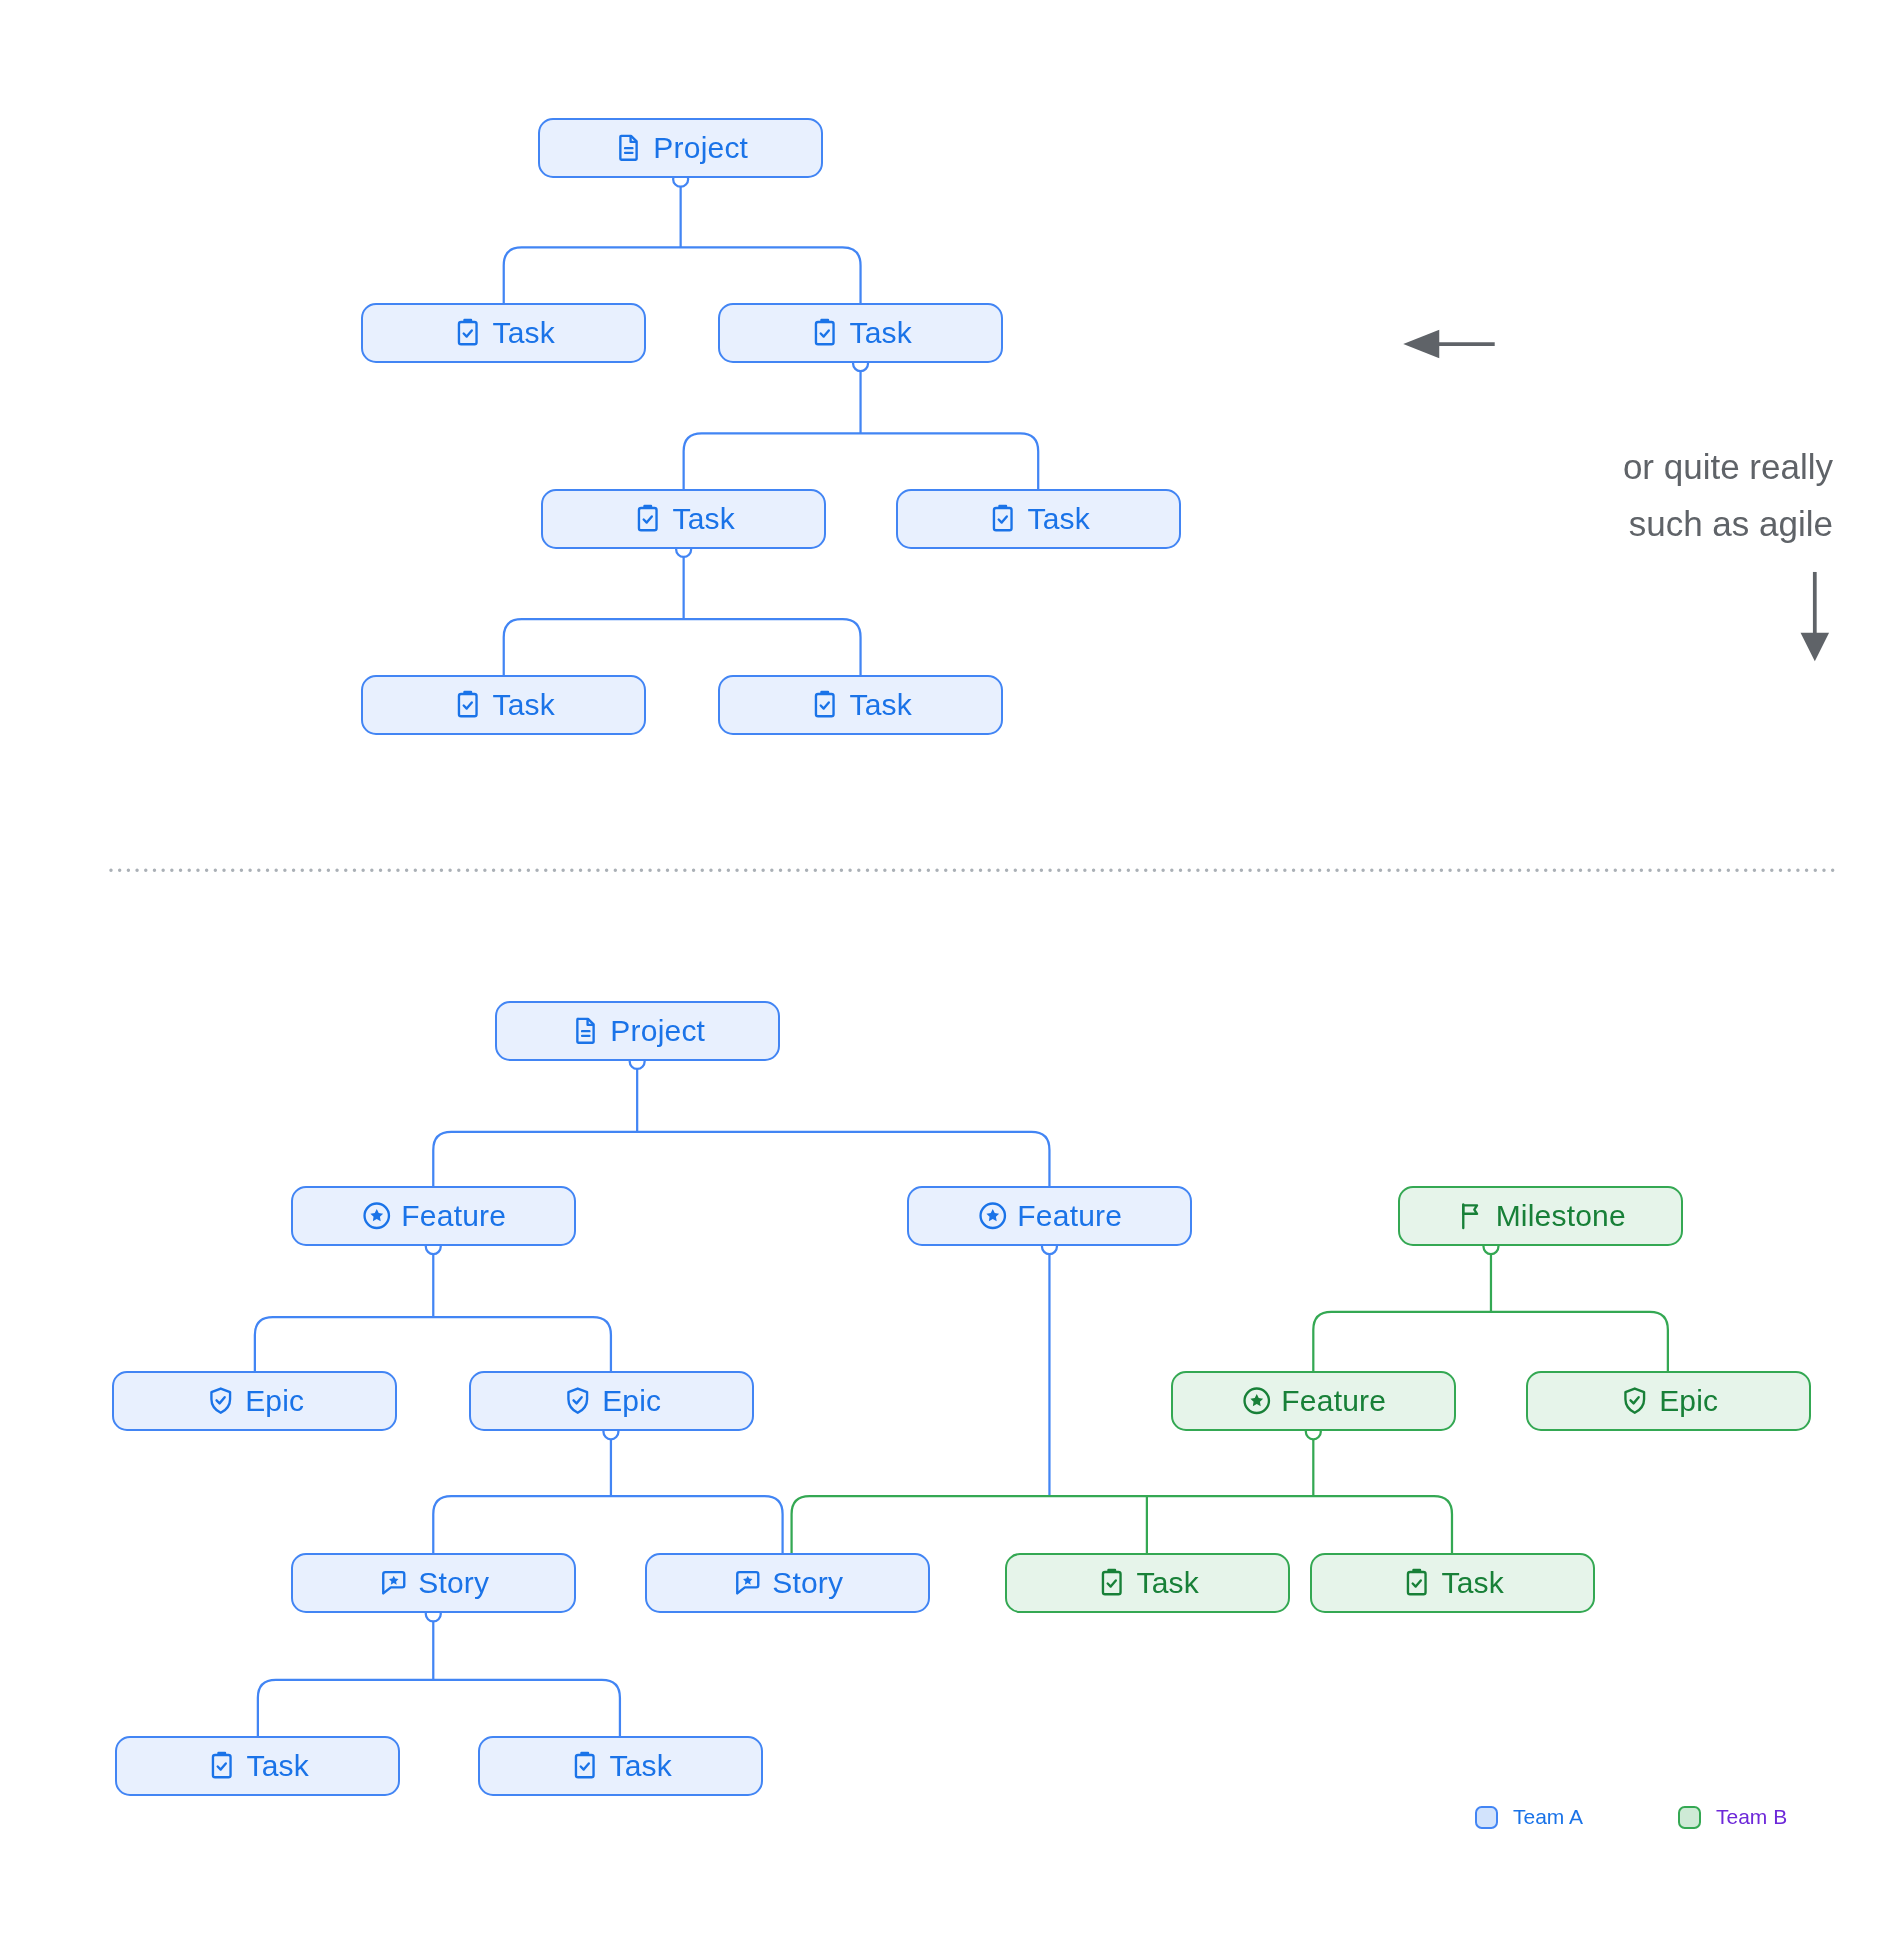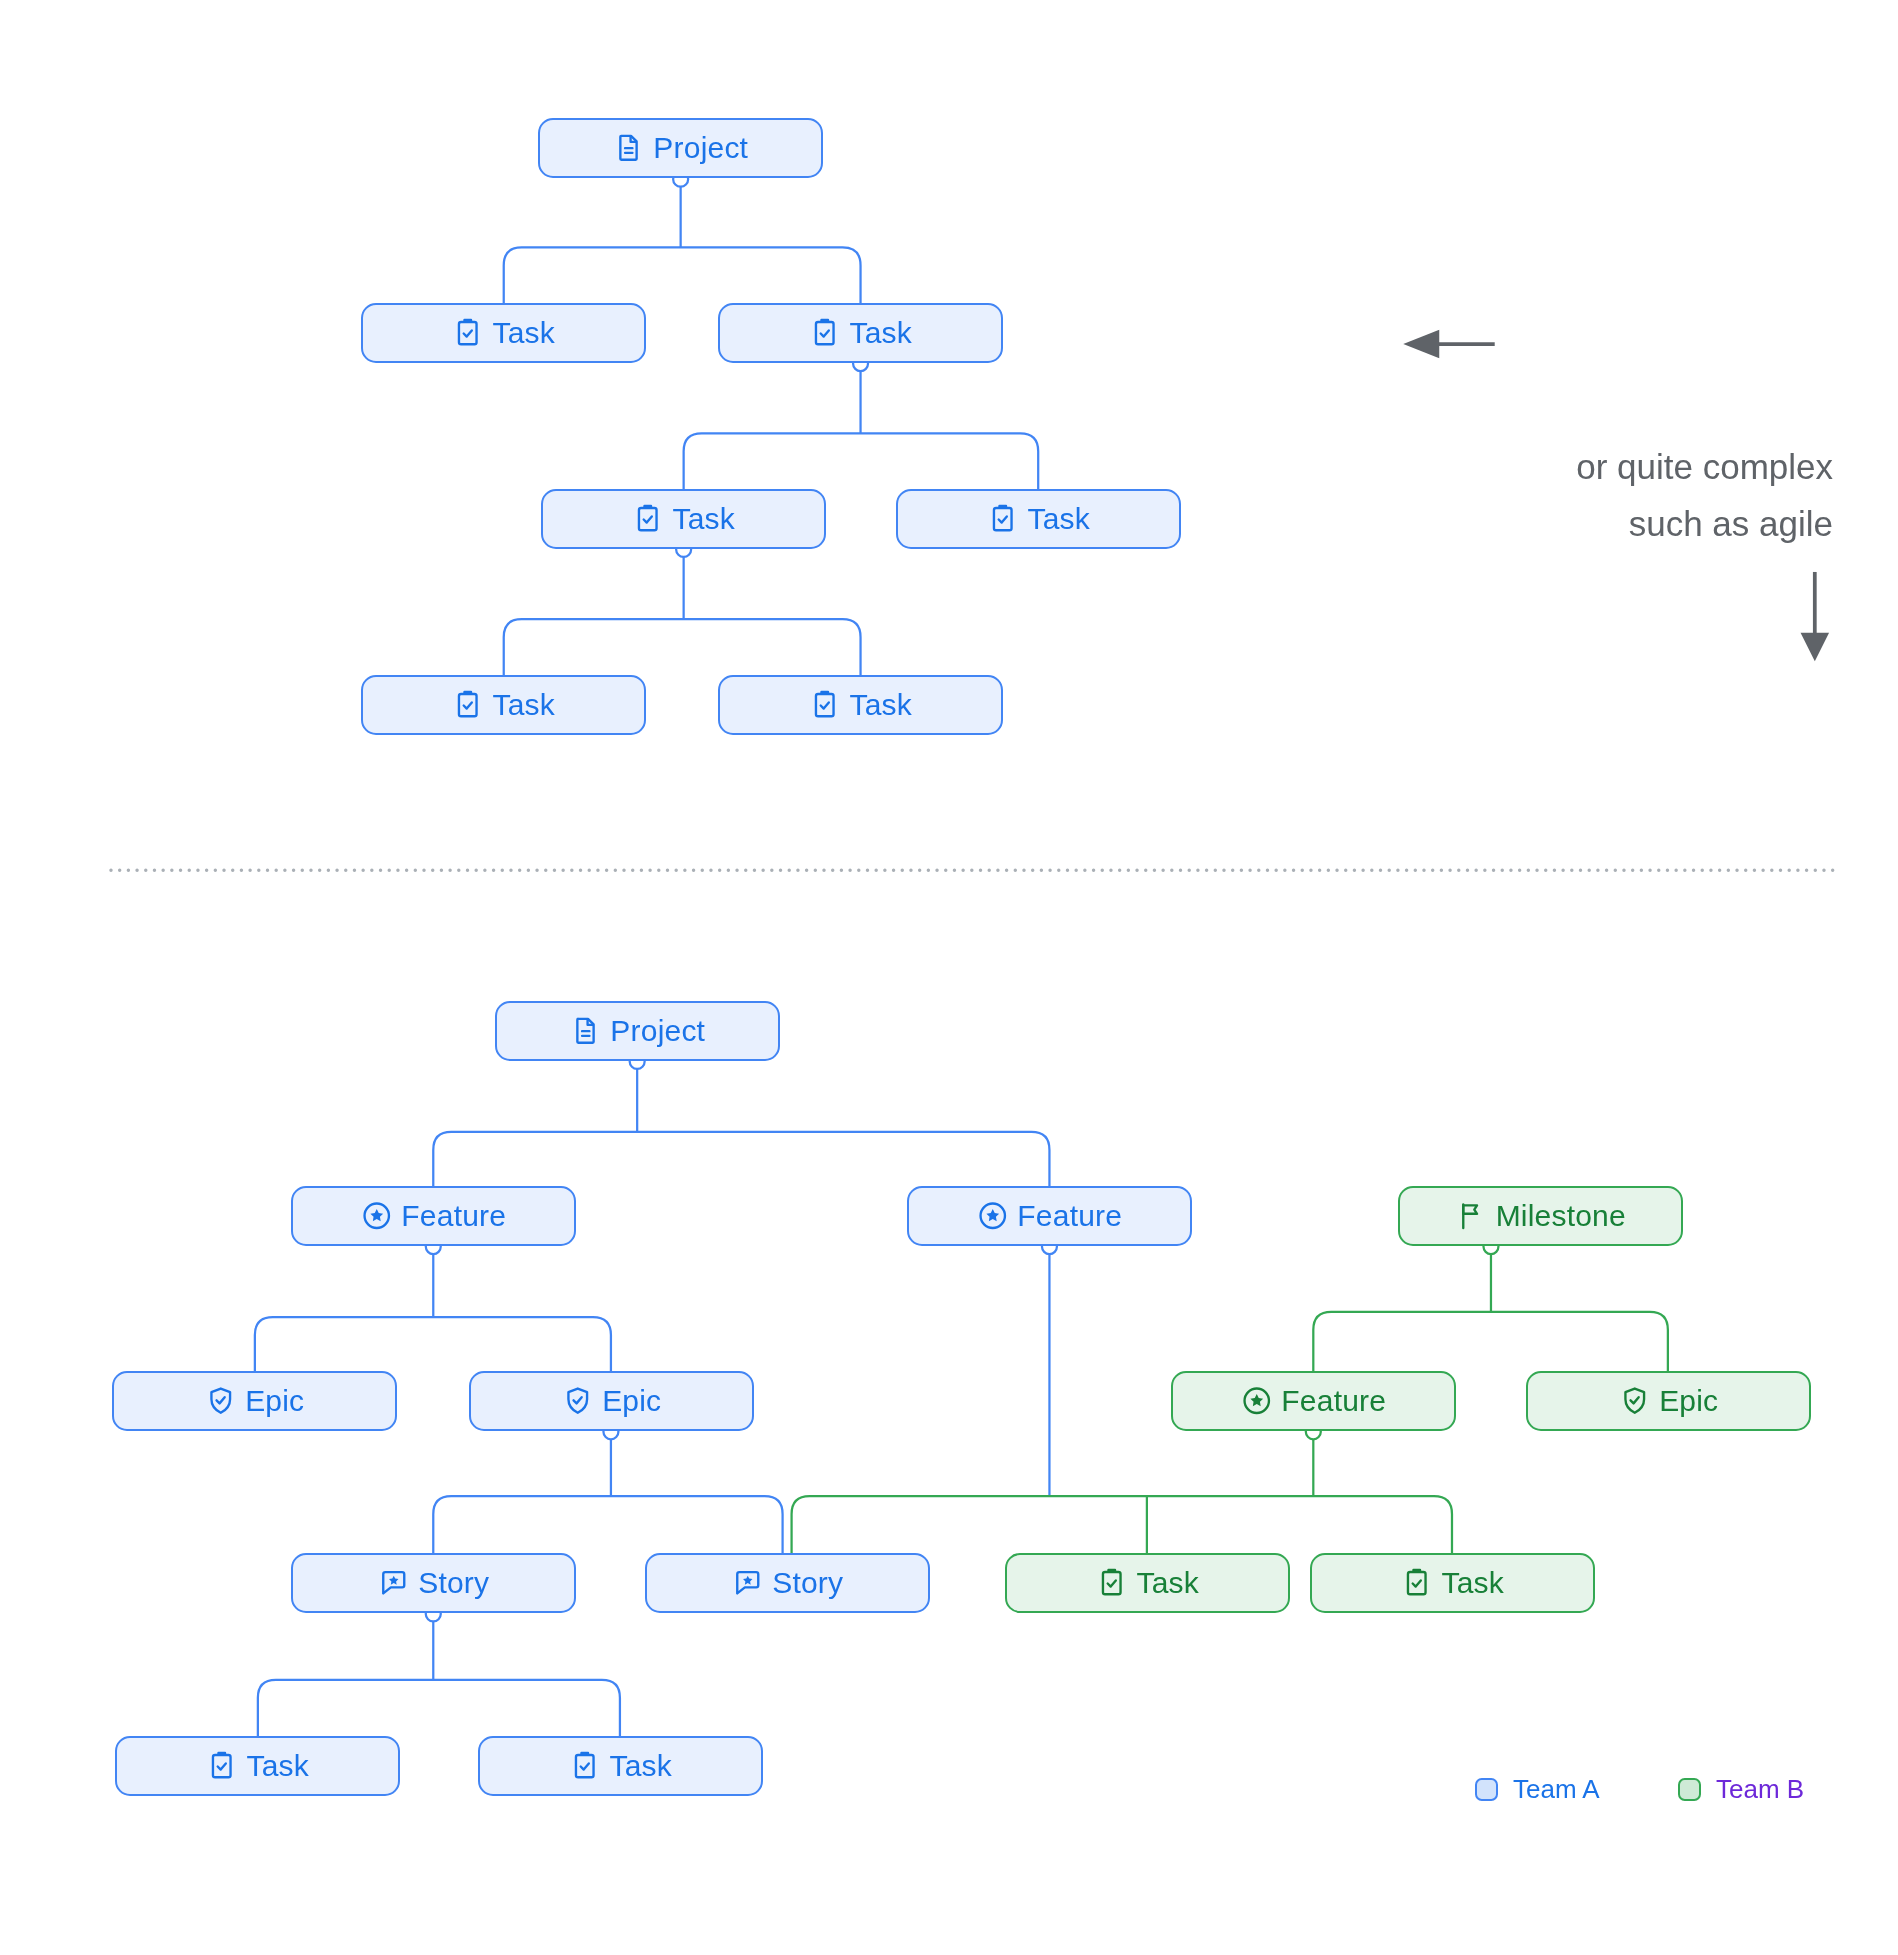--- a/index.html
+++ b/index.html
@@ -16,21 +16,21 @@
   .node-icon{width:31.5px;height:31.5px;display:inline-flex;flex:0 0 auto;}
   .node-icon svg{width:100%;height:100%;}
   .node-label{white-space:nowrap;}
   
   .annotation{position:absolute;right:65px;text-align:right;color:#5f6368;
               font-size:35px;line-height:57px;font-weight:400;}
   #annot-1{top:318px;}
   #annot-2{top:438px;}
   
   .legend-item{position:absolute;display:flex;align-items:center;gap:15px;
-               font-size:26px;font-weight:500;height:28.5px;}
+               font-size:21px;font-weight:500;height:28.5px;margin-top:28px;}
   #legend-a{left:1475px;top:1775px;color:#1a73e8;}
   #legend-b{left:1678px;top:1775px;color:#6d28d9;}
   .swatch{width:23px;height:23px;border-radius:6.7px;box-sizing:border-box;}
   .swatch-a{background:#d2e3fc;border:2.2px solid #4285f4;}
   .swatch-b{background:#ceead6;border:2.2px solid #34a853;}
 </style>
 </head>
 <body>
 
 <div id="stage">
@@ -288,21 +288,21 @@
             <rect x="5.3" y="3.8" width="13.4" height="17" rx="1.6"></rect>
             <path d="M9.5 3.8V2.3h5V3.8"></path>
             <path stroke-linecap="round" d="M8.9 12.6l2.3 2.3 3.9-4.7"></path>
           </svg>
         </span>
         <span class="node-label">Task</span>
       </div>
     </div>
 
   <div class="annotation" id="annot-2">
-    <div>or quite complex</div>
+    <div>or quite really</div>
     <div>such as agile</div>
   </div>
 
   <div class="legend-item" id="legend-a">
     <span class="swatch swatch-a"></span>
     <span>Team A</span>
   </div>
   <div class="legend-item" id="legend-b">
     <span class="swatch swatch-b"></span>
     <span>Team B</span>

